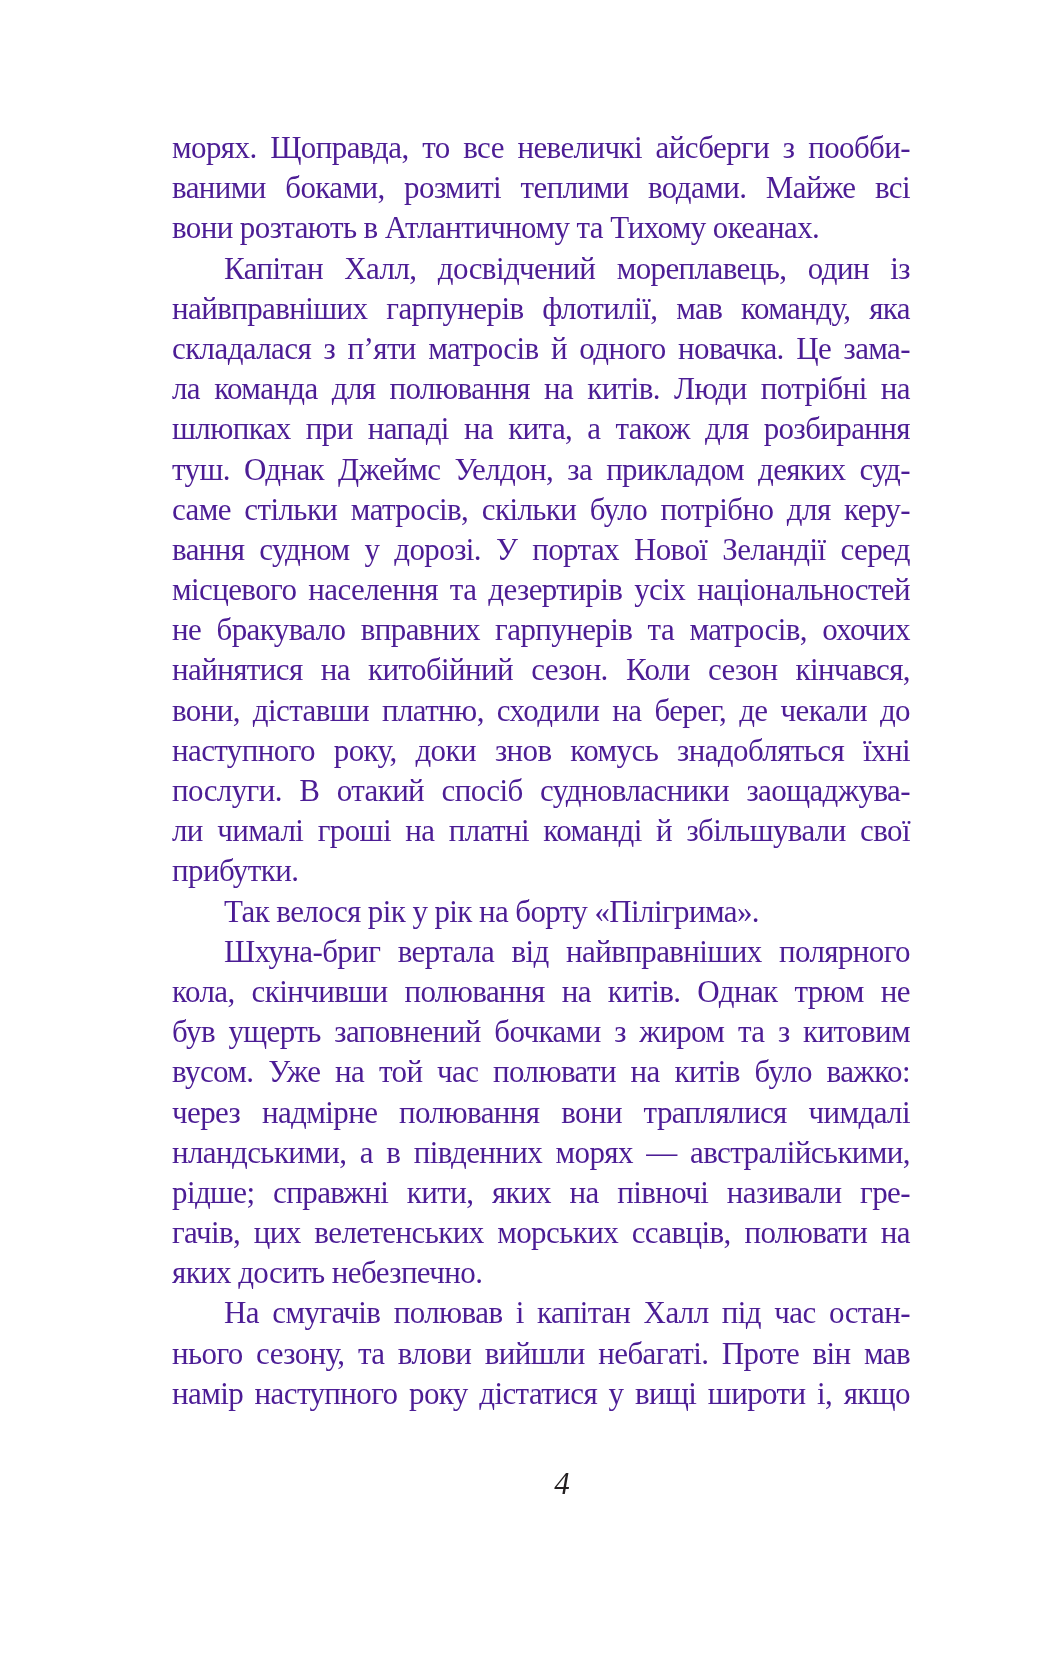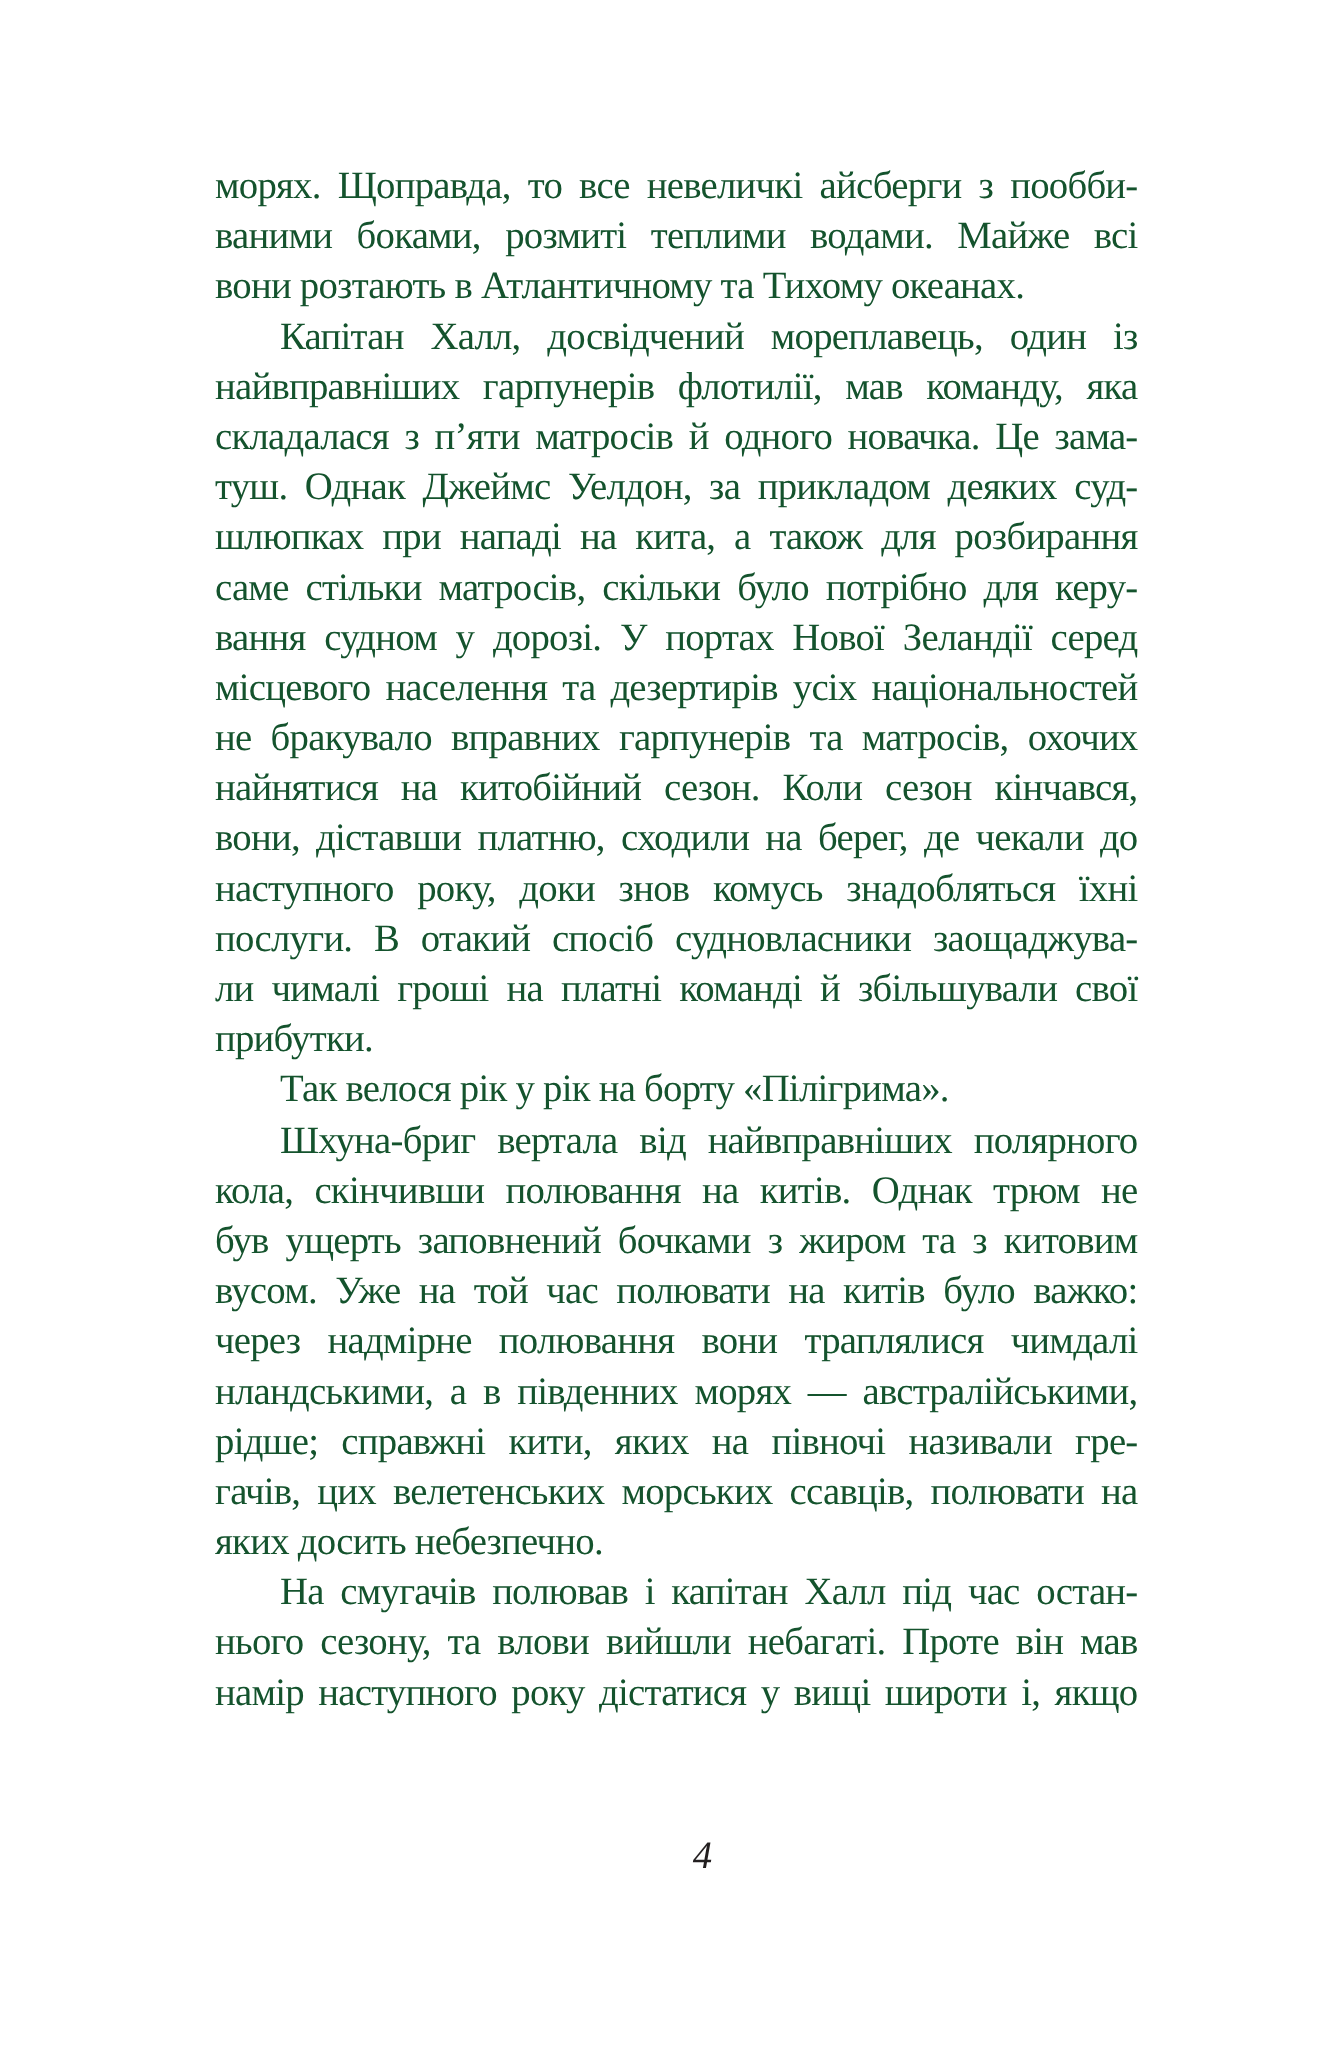--- a/index.html
+++ b/index.html
@@ -19,21 +19,21 @@
     top: 0;
     width: 1063px;
     height: 1654px;
     background: #ffffff;
   }
   .text-block {
     position: absolute;
     left: 172px;
     top: 128px;
     width: 738px;
-    color: #14532d;
+    color: #4c1d95;
     font-family: "Liberation Serif", "DejaVu Serif", serif;
     font-size: 31px;
     line-height: 40.2px;
   }
   .line {
     display: block;
     white-space: nowrap;
     height: 40.2px;
     text-align: justify;
     text-align-last: justify;
@@ -64,22 +64,23 @@
 <div class="page">
   <div class="text-block">
 
     <span class="line">морях. Щоправда, то все невеличкі айсберги з пообби-</span>
     <span class="line">ваними боками, розмиті теплими водами. Майже всі</span>
     <span class="line last">вони розтають в Атлантичному та Тихому океанах.</span>
 
     <span class="line indent">Капітан Халл, досвідчений мореплавець, один із</span>
     <span class="line">найвправніших гарпунерів флотилії, мав команду, яка</span>
     <span class="line">складалася з п’яти матросів й одного новачка. Це зама-</span>
+    <span class="line">ла команда для полювання на китів. Люди потрібні на</span>
+    <span class="line">шлюпках при нападі на кита, а також для розбирання</span>
     <span class="line">туш. Однак Джеймс Уелдон, за прикладом деяких суд-</span>
-    <span class="line">шлюпках при нападі на кита, а також для розбирання</span>
     <span class="line">саме стільки матросів, скільки було потрібно для керу-</span>
     <span class="line">вання судном у дорозі. У портах Нової Зеландії серед</span>
     <span class="line">місцевого населення та дезертирів усіх національностей</span>
     <span class="line">не бракувало вправних гарпунерів та матросів, охочих</span>
     <span class="line">найнятися на китобійний сезон. Коли сезон кінчався,</span>
     <span class="line">вони, діставши платню, сходили на берег, де чекали до</span>
     <span class="line">наступного року, доки знов комусь знадобляться їхні</span>
     <span class="line">послуги. В отакий спосіб судновласники заощаджува-</span>
     <span class="line">ли чималі гроші на платні команді й збільшували свої</span>
     <span class="line last">прибутки.</span>

